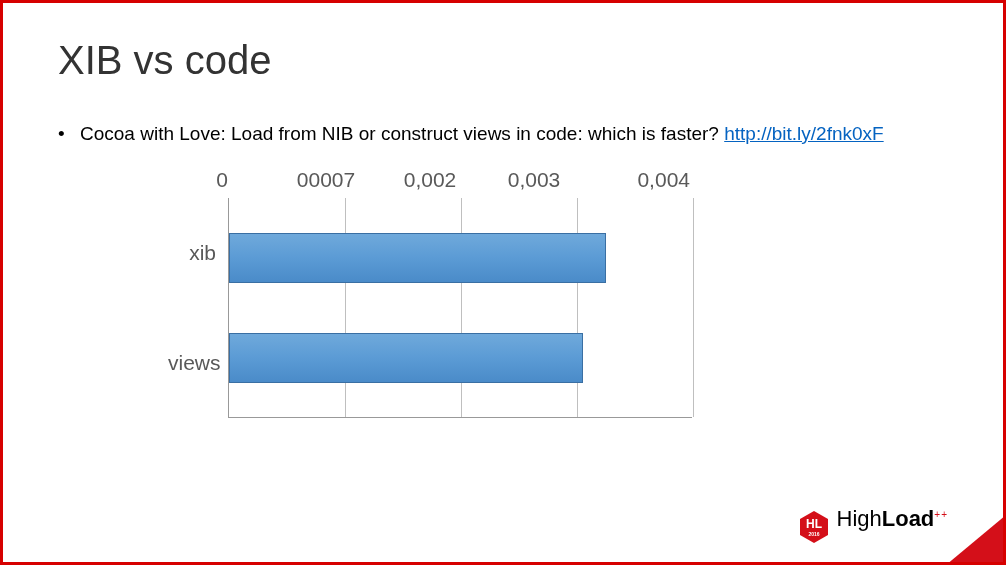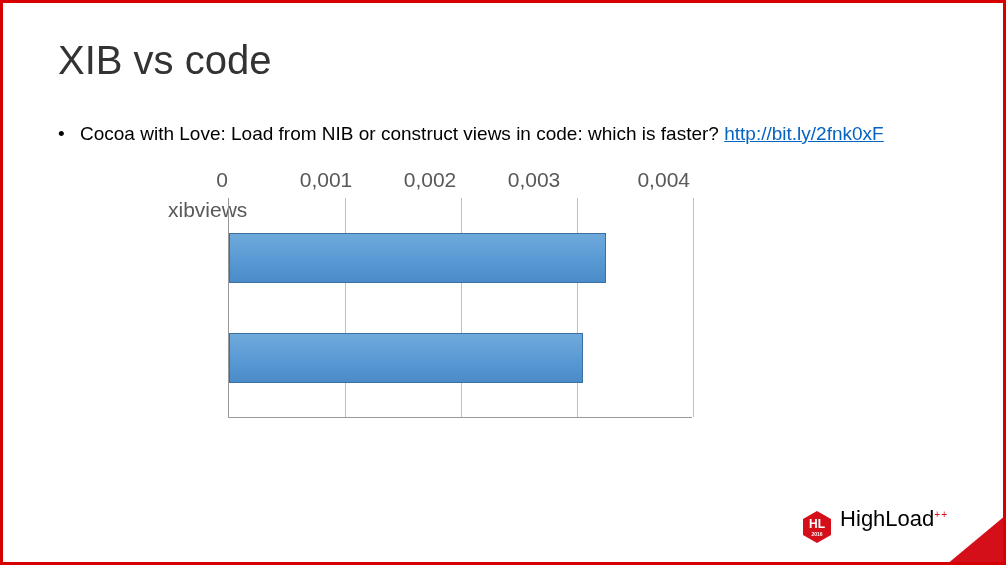--- a/index.html
+++ b/index.html
@@ -62,21 +62,21 @@
     .tick-labels span:last-child {
       transform: translateX(-58px);
       text-align: right;
     }
     .plot-area {
       display: flex;
     }
     .cat-labels {
       width: 60px;
       display: flex;
-      flex-direction: row;
+      flex-direction: column;
       justify-content: space-around;
       text-align: right;
       padding-right: 12px;
       font-size: 21px;
       color: #595959;
     }
     .bars-region {
       position: relative;
       width: 464px;
       height: 220px;
@@ -118,21 +118,21 @@
       width: 34px;
       height: 34px;
       position: relative;
       margin-top: 16px;
     }
     .hl-text {
       font-size: 22px;
       font-weight: 300;
       color: #000;
     }
-    .hl-text b { font-weight: 400; text-align: center; }
+    .hl-text b { font-weight: 700; text-align: center; }
     .hl-plus {
       font-size: 10px;
       color: #d40f19;
       vertical-align: super;
       letter-spacing: 1px;
     }
     .corner-triangle {
       position: absolute;
       bottom: -3px;
       right: -3px;
@@ -148,21 +148,21 @@
 <div class="slide">
   <h1 class="title">XIB vs code</h1>
 
   <div class="bullet-text">
     <span>Cocoa with Love: Load from NIB or construct views in code: which is faster? </span><a href="#">http://bit.ly/2fnk0xF</a>
   </div>
 
   <div class="chart-wrap">
     <div class="tick-labels">
       <span>0</span>
-      <span>0,001</span>
+      <span>00007</span>
       <span>0,002</span>
       <span>0,003</span>
       <span>0,004</span>
     </div>
     <div class="plot-area">
       <div class="cat-labels">
         <div>xib</div>
         <div>views</div>
       </div>
       <div class="bars-region">

